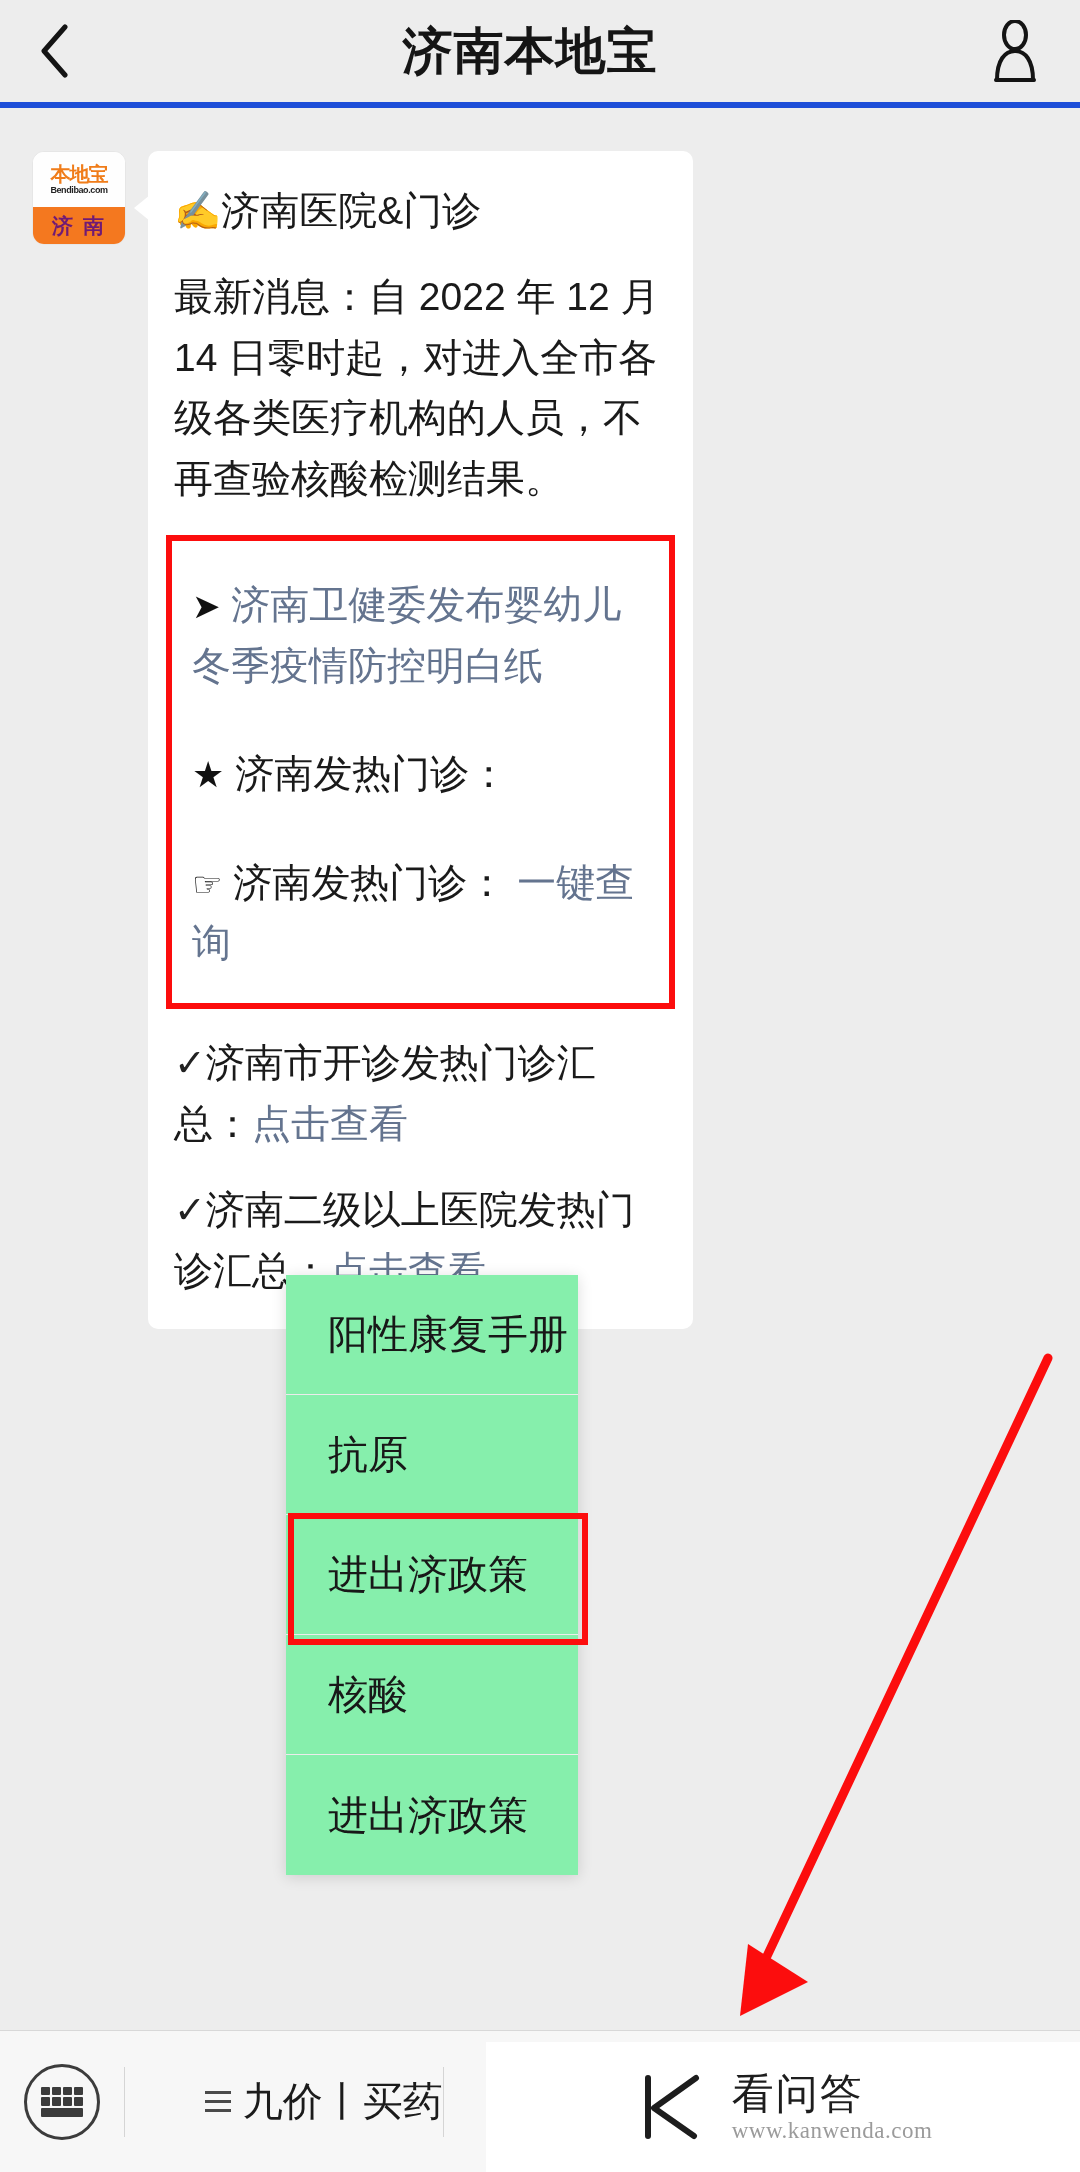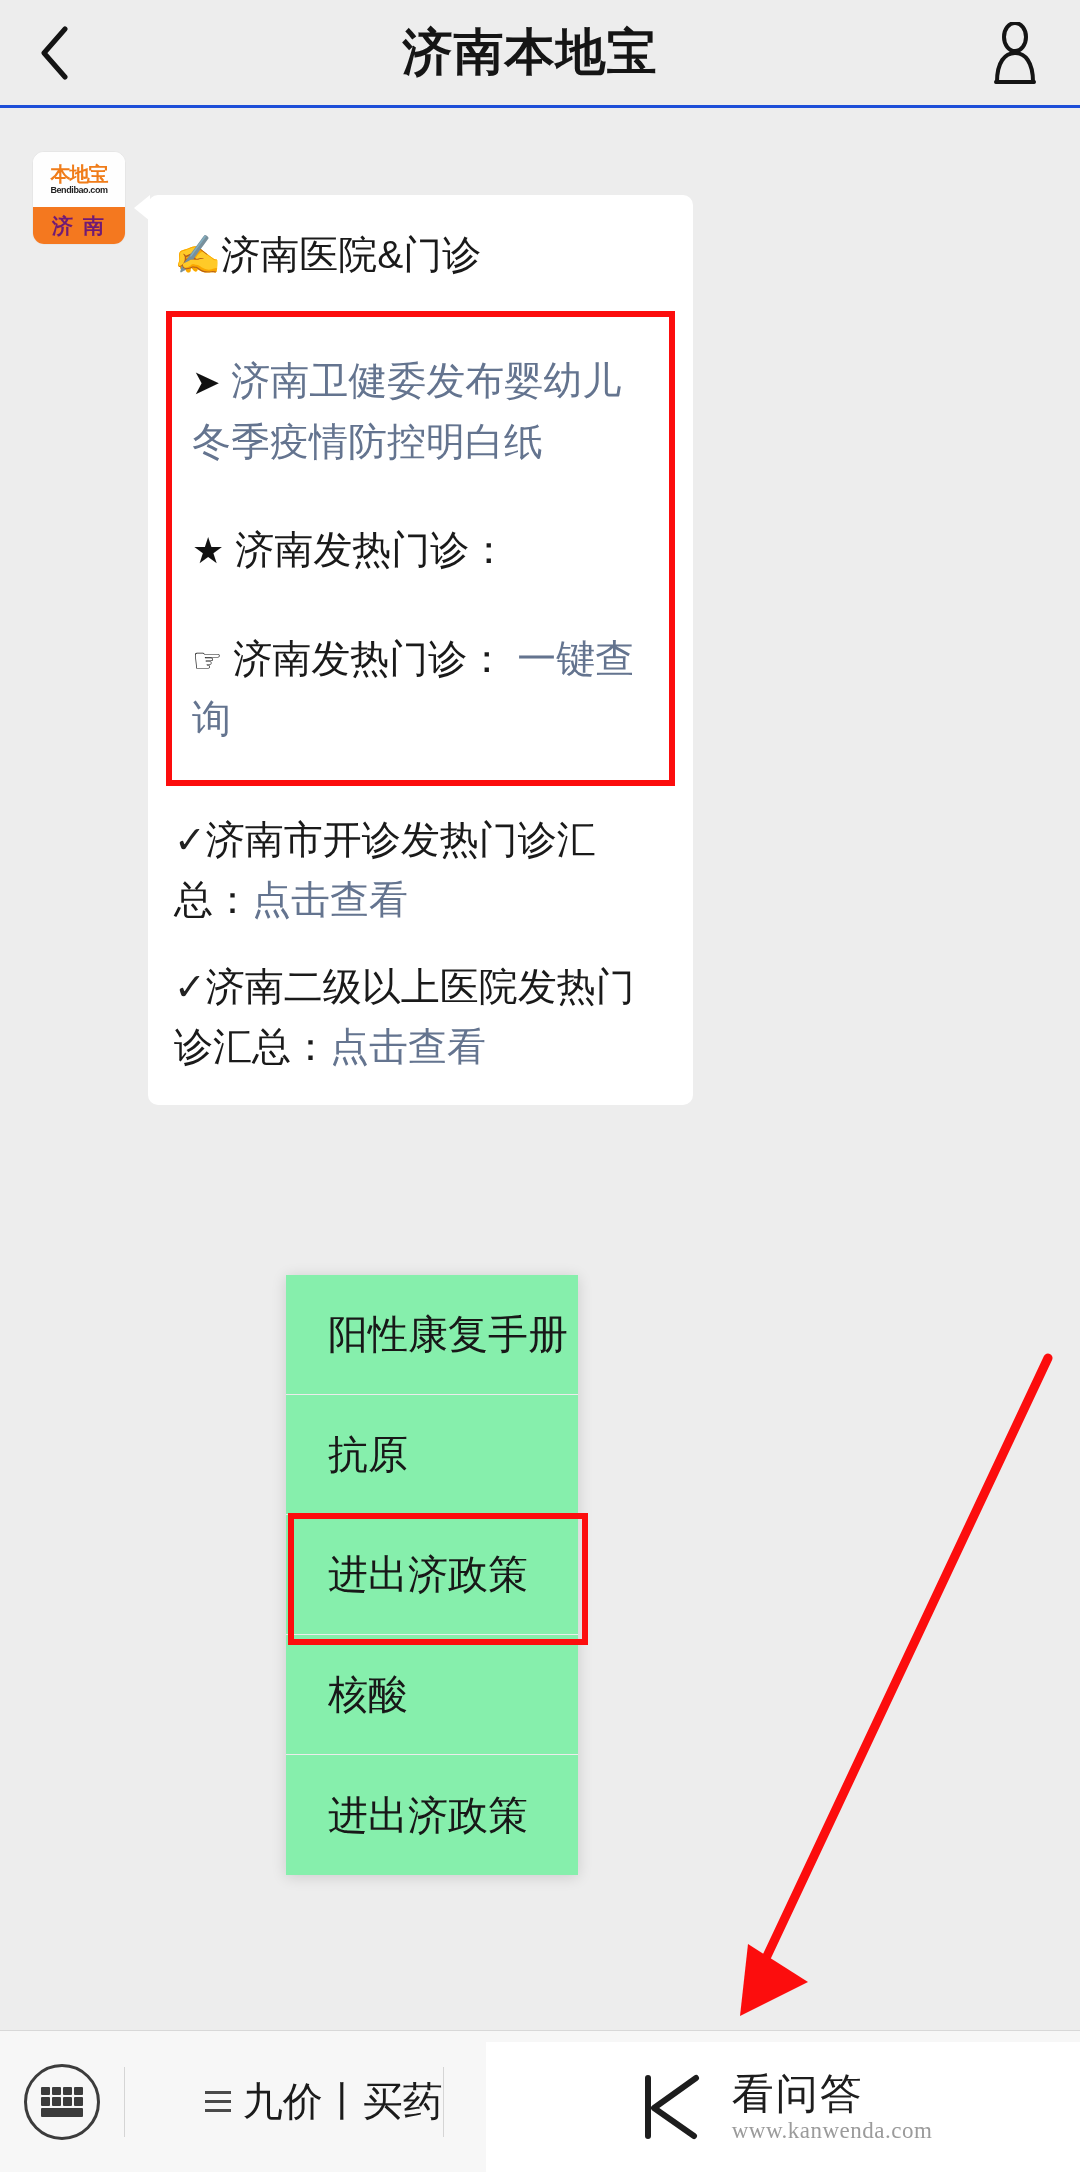--- a/index.html
+++ b/index.html
@@ -14,21 +14,21 @@
     width: 1080px; height: 2172px;
     background: #ededed;
   }
 
   
   .header {
     position: absolute; top: 0; left: 0;
     width: 1080px; height: 108px;
     background: #ededed;
     display: flex; align-items: center;
-    border-bottom: 3px solid #1d4ed8;
+    border-bottom: 6px solid #1d4ed8;
   }
   .back-btn {
     width: 110px; height: 108px;
     display: flex; align-items: center; justify-content: center;
   }
   .back-chev {
     width: 30px; height: 54px;
   }
   .header-title {
     flex: 1;
@@ -99,21 +99,20 @@
     border-right: 16px solid #ffffff;
   }
   .bubble {
     width: 545px;
     background: #ffffff;
     border-radius: 10px;
     padding: 30px 26px 28px 26px;
     color: #1a1a1a;
     font-size: 39px;
     line-height: 1.55;
-    margin-top: 44px;
   }
   .bubble p { margin: 0 0 26px 0; }
   .bubble p:last-child { margin-bottom: 0; }
   .lnk { color: #64748f; }
   .emoji { font-size: 38px; }
   .bullet-arrow { font-size: 34px; color: #111; }
   .bullet-star { font-size: 36px; color: #111; }
   .bullet-hand { font-size: 34px; color: #111; }
   .bullet-flower { font-size: 36px; color: #111; }
   .bullet-check { font-size: 38px; color: #222; font-weight: 700; }
@@ -260,20 +259,21 @@
       </div>
 
       <div class="bubble-wrap">
         <div class="bubble-tail"></div>
         <div class="bubble">
 
           <p>
             <span class="emoji">✍️</span><span>济南医院&amp;门诊</span>
           </p>
 
+          <p>最新消息：自 2022 年 12 月 14 日零时起，对进入全市各级各类医疗机构的人员，不再查验核酸检测结果。</p>
 
           <div class="redbox">
 
             <p>
               <span class="bullet-arrow">➤</span>
               <span class="lnk">济南卫健委发布婴幼儿冬季疫情防控明白纸</span>
             </p>
 
             <p>
               <span class="bullet-star">★</span>

